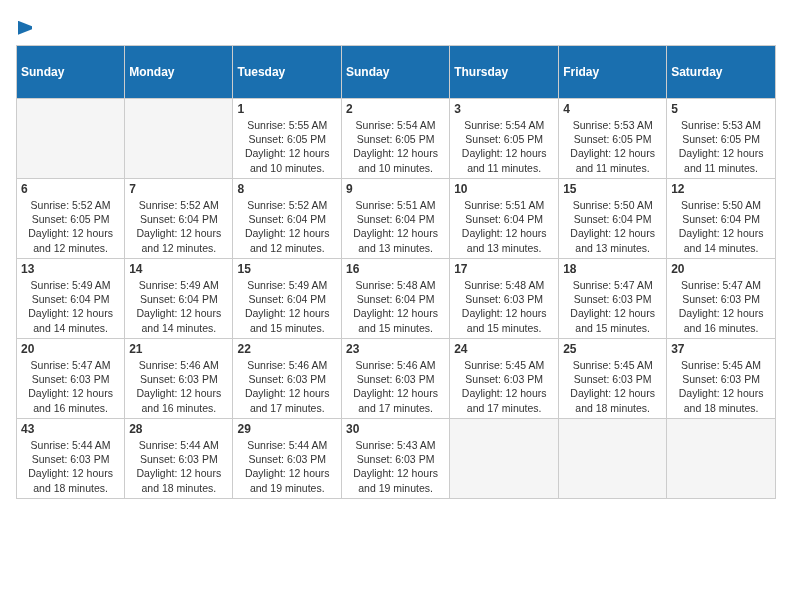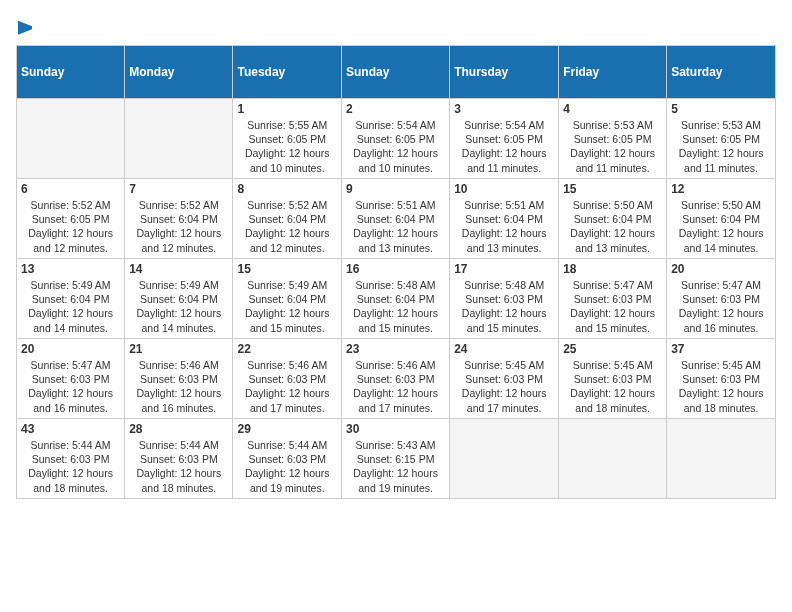--- a/index.html
+++ b/index.html
@@ -304,21 +304,21 @@
         </td>
         <td>
           <span class="day-num">29</span>
           <div class="day-info" style="white-space: pre-line;">Sunrise: 5:44 AM
 Sunset: 6:03 PM
 Daylight: 12 hours and 19 minutes.</div>
         </td>
         <td>
           <span class="day-num">30</span>
           <div class="day-info" style="white-space: pre-line;">Sunrise: 5:43 AM
-Sunset: 6:15 PM
+Sunset: 6:03 PM
 Daylight: 12 hours and 19 minutes.</div>
         </td>
         <td class="empty"></td>
         <td class="empty"></td>
         <td class="empty"></td>
       </tr>
     </tbody>
 </table>
 
 </body></html>

